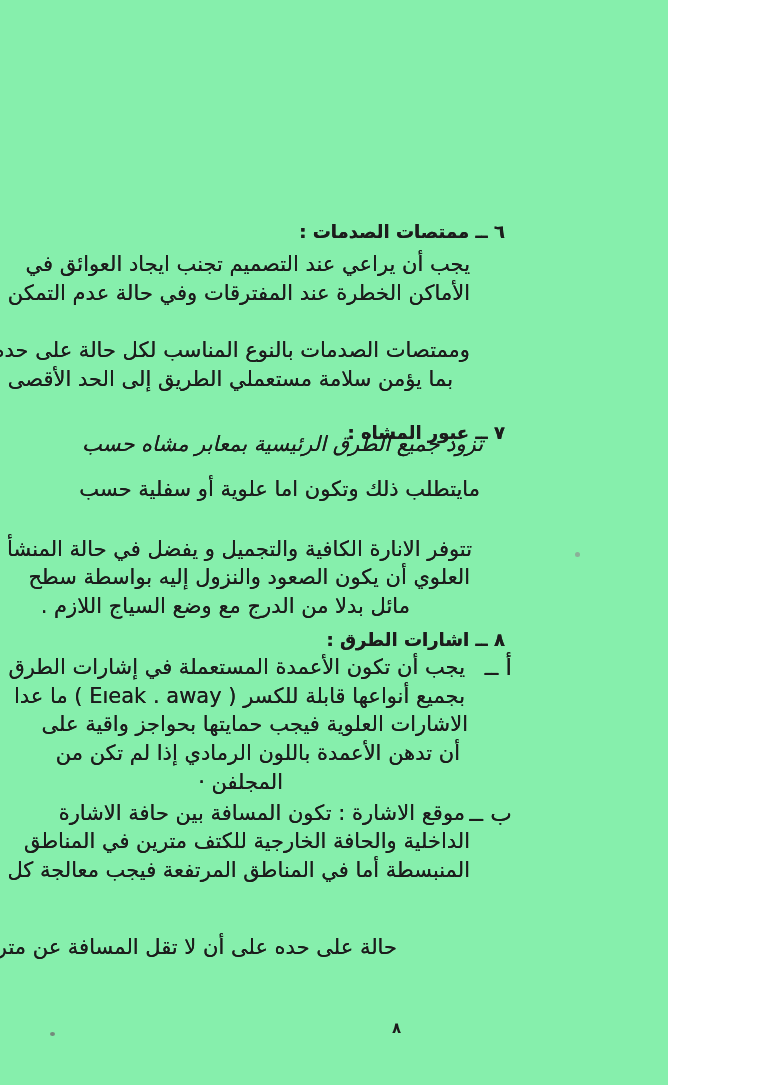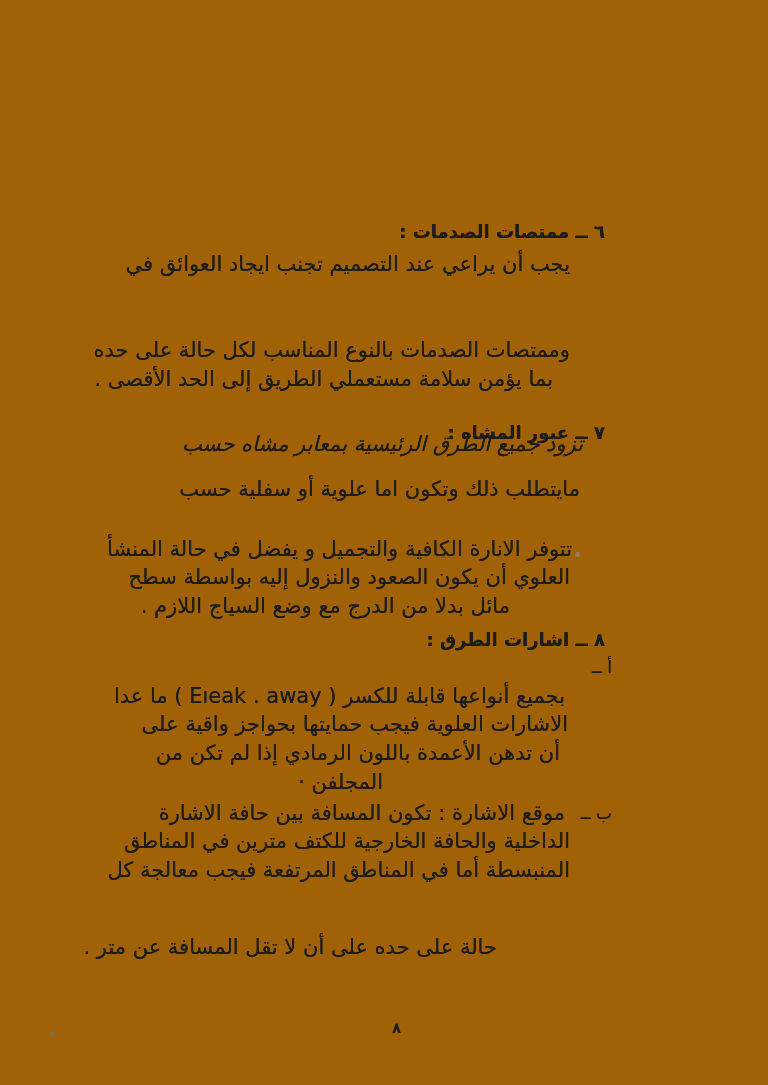--- a/index.html
+++ b/index.html
@@ -1,60 +1,62 @@
 <!DOCTYPE html>
 <html lang="ar"><head>
 <meta charset="utf-8">
 <style>
   html,body{margin:0;padding:0;background:#ffffff;}
   .page{
     position:relative;
-    width:768px;height:1085px;
-    background:#a16207;
+    width:668px;height:1085px;
+    background:#86efac;
     font-family:"DejaVu Sans",sans-serif;
     color:#1c1c1c;
     overflow:hidden;
   }
   .ln{
     position:absolute;
     direction:rtl;
     font-size:21px;
     line-height:24px;
     white-space:nowrap;
     text-shadow:0 0 .5px #222;
   }
   .just{text-align:justify;text-align-last:justify;}
   .rt{text-align:center;}
   .hd{font-weight:bold;font-size:18px;text-align:right;}
-  .marker{position:absolute;direction:rtl;font-size:17px;line-height:24px;text-shadow:0 0 .5px #222;}
+  .marker{position:absolute;direction:rtl;font-size:23px;line-height:24px;text-shadow:0 0 .5px #222;}
   .pagenum{position:absolute;font-size:15px;font-weight:bold;direction:rtl;}
   .speck{position:absolute;border-radius:50%;}
   .speck-a{left:575px;top:552px;width:5px;height:5px;background:#8d8d8d;opacity:.65;}
   .speck-b{left:50px;top:1032px;width:5px;height:4px;background:#6f6f6f;opacity:.8;}
 </style>
 </head>
 <body>
 
 <div class="page">
 
   <div class="ln hd" style="top:220px;right:163px;">٦ ــ ممتصات الصدمات :</div>
   <div class="ln just" style="top:252px;right:198px;width:387px;">يجب أن يراعي عند التصميم تجنب ايجاد العوائق في</div>
+  <div class="ln just" style="top:281px;right:198px;width:410px;">الأماكن الخطرة عند المفترقات وفي حالة عدم التمكن</div>
   <div class="ln just" style="top:338px;right:198px;width:410px;">وممتصات الصدمات بالنوع المناسب لكل حالة على حده</div>
   <div class="ln just" style="top:367px;right:215px;width:385px;">بما يؤمن سلامة مستعملي الطريق إلى الحد الأقصى .</div>
 
   <div class="ln hd" style="top:421px;right:163px;">٧ ــ عبور المشاه :</div>
   <div class="ln just" style="top:432px;right:185px;width:398px;font-style:italic;">تزود جميع الطرق الرئيسية بمعابر مشاه حسب</div>
   <div class="ln just" style="top:477px;right:188px;width:390px;">مايتطلب ذلك وتكون اما علوية أو سفلية حسب</div>
   <div class="ln just" style="top:537px;right:196px;width:412px;">تتوفر الانارة الكافية والتجميل و يفضل في حالة المنشأ</div>
   <div class="ln just" style="top:565px;right:198px;width:407px;">العلوي أن يكون الصعود والنزول إليه بواسطة سطح</div>
   <div class="ln rt" style="top:594px;right:258px;">مائل بدلا من الدرج مع وضع السياج اللازم .</div>
 
   <div class="ln hd" style="top:628px;right:163px;">٨ ــ اشارات الطرق :</div>
 
   <div class="marker" style="top:655px;right:156px;">أ ــ</div>
+  <div class="ln just" style="top:655px;right:203px;width:355px;">يجب أن تكون الأعمدة المستعملة في إشارات الطرق</div>
   <div class="ln just" style="top:684px;right:203px;width:352px;">بجميع أنواعها قابلة للكسر ( Eıeak . away ) ما عدا</div>
   <div class="ln just" style="top:712px;right:200px;width:408px;">الاشارات العلوية فيجب حمايتها بحواجز واقية على</div>
   <div class="ln just" style="top:741px;right:208px;width:380px;">أن تدهن الأعمدة باللون الرمادي إذا لم تكن من</div>
   <div class="ln rt" style="top:770px;right:385px;">المجلفن ·</div>
 
   <div class="marker" style="top:801px;right:156px;text-align:right;">ب ــ</div>
   <div class="ln just" style="top:801px;right:203px;width:353px;">موقع الاشارة : تكون المسافة بين حافة الاشارة</div>
   <div class="ln just" style="top:829px;right:198px;width:410px;">الداخلية والحافة الخارجية للكتف مترين في المناطق</div>
   <div class="ln just" style="top:858px;right:198px;width:410px;">المنبسطة أما في المناطق المرتفعة فيجب معالجة كل</div>
   <div class="ln rt" style="top:887px;right:271px;margin-top:48px;">حالة على حده على أن لا تقل المسافة عن متر .</div>

